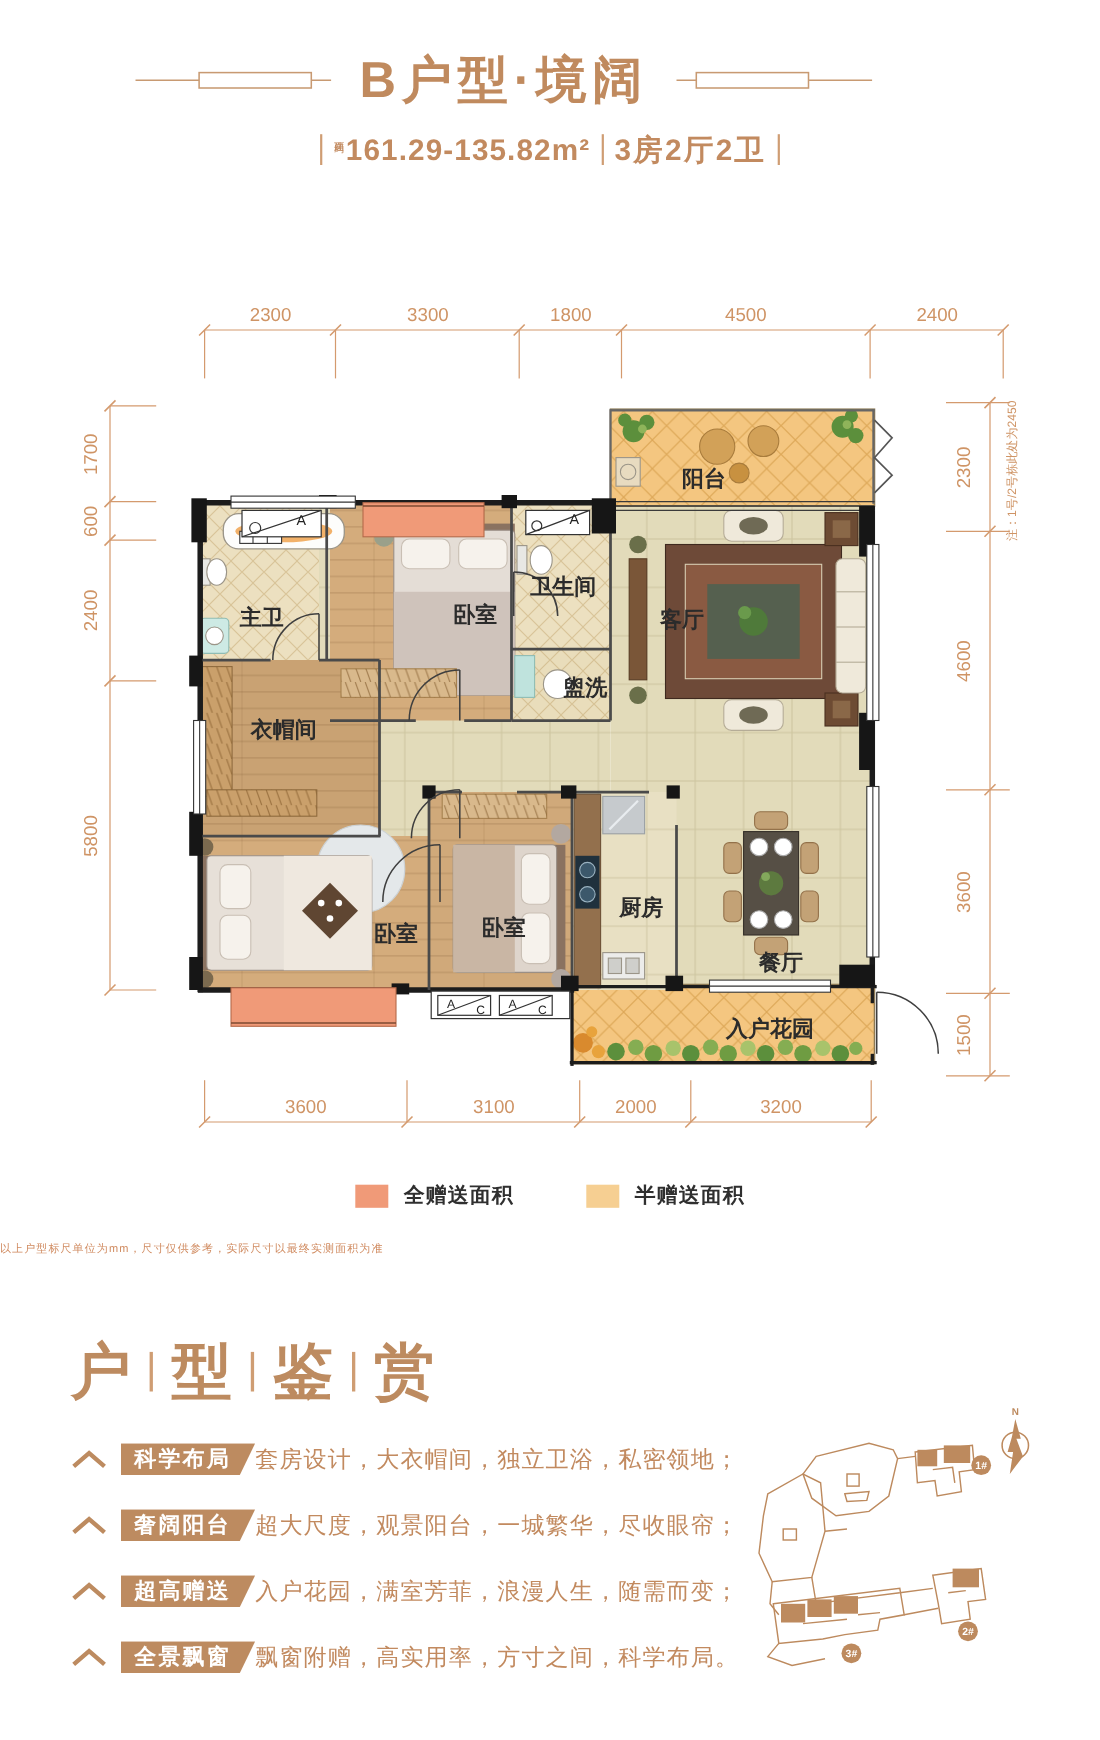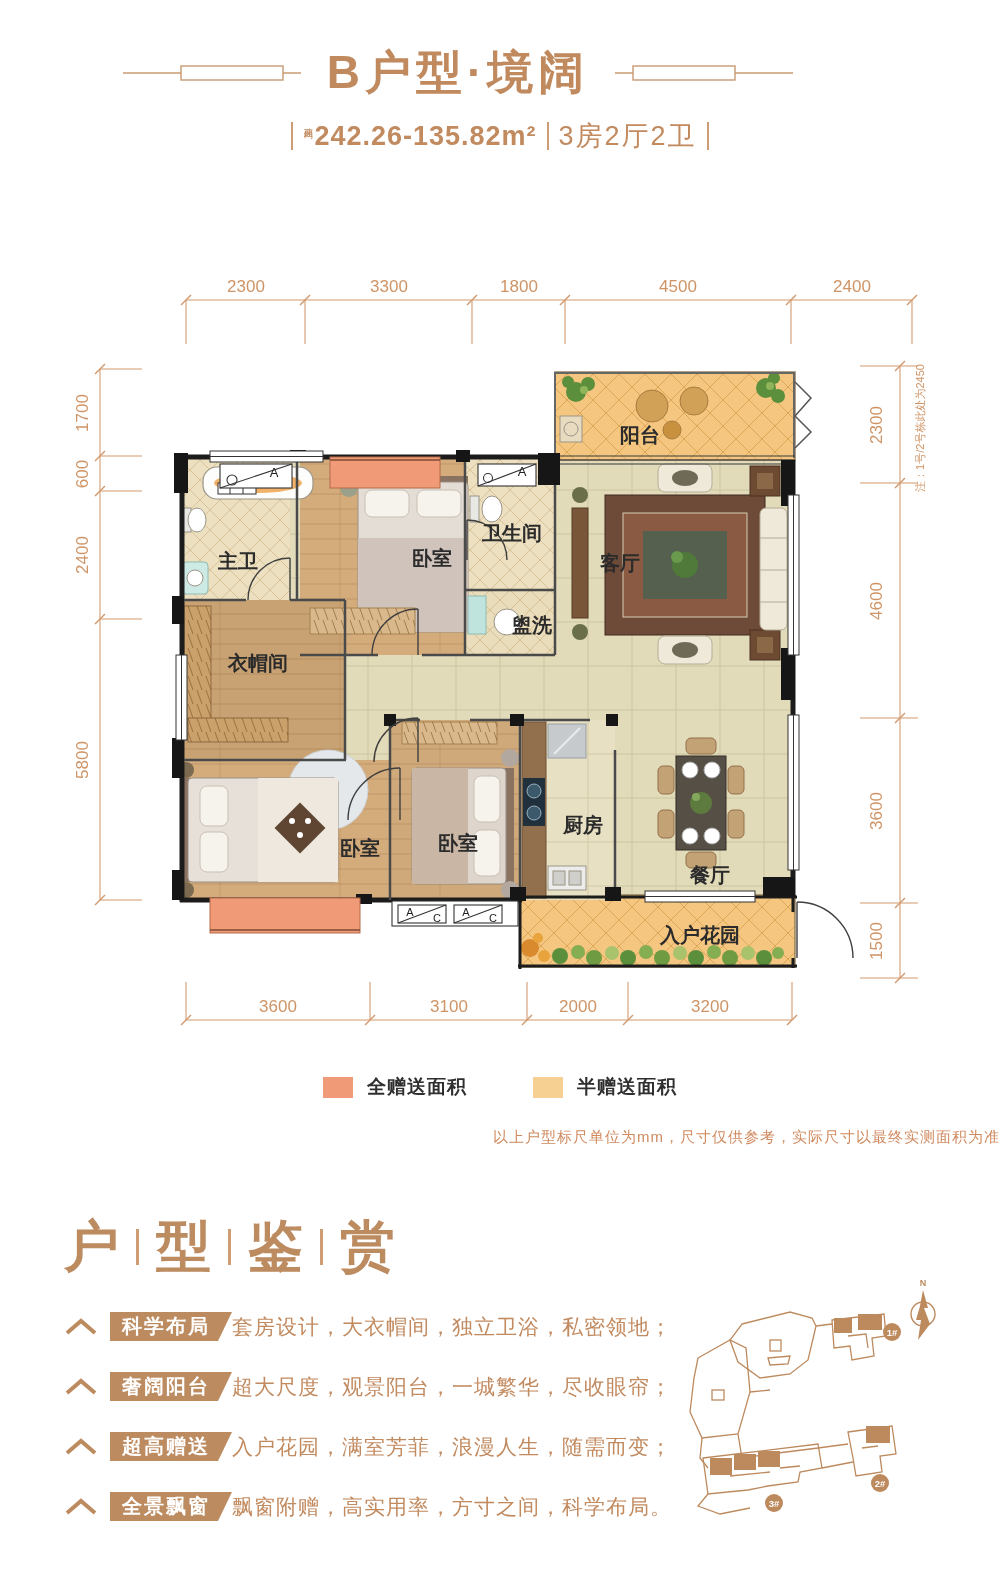--- a/index.html
+++ b/index.html
@@ -6,27 +6,27 @@
   body{
     width:1000px;height:1582px;position:relative;background:#ffffff;
     font-family:"Liberation Sans",sans-serif;overflow:hidden;
   }
   .header{position:absolute;top:42px;left:0;width:916px;display:flex;justify-content:center;align-items:center;gap:24px;}
   .title{font-size:46px;font-weight:bold;color:#c08a5e;letter-spacing:5px;white-space:nowrap;}
   .subtitle{position:absolute;top:118px;left:0;width:1000px;display:flex;justify-content:center;align-items:center;color:#c28a5f;}
   .vbar{width:2px;height:28px;background:#cf9d73;margin:0 10px;}
   .area-prefix{writing-mode:vertical-rl;font-size:9px;line-height:1;letter-spacing:1px;height:30px;margin-right:2px;color:#c28a5f;}
   .area-val{font-size:27px;font-weight:bold;letter-spacing:1px;}
-  .rooms-spec{font-size:27px;font-weight:normal;letter-spacing:2px;}
+  .rooms-spec{font-size:27px;font-weight:bold;letter-spacing:2px;}
   .plan{position:absolute;left:60px;top:270px;}
   .legend{position:absolute;top:1074px;left:0;width:1000px;display:flex;justify-content:center;align-items:center;gap:66px;text-align:center;}
   .legend-item{display:flex;align-items:center;gap:14px;}
   .swatch{width:30px;height:21px;}
   .legend-label{font-size:19px;font-weight:bold;color:#2f2f2f;letter-spacing:1px;}
-  .plannote{position:absolute;top:1128px;left:0;width:1000px;text-align:right;color:#d08a5f;font-size:15px;letter-spacing:1px;}
+  .plannote{position:absolute;top:1128px;left:0;width:1000px;text-align:left;color:#d08a5f;font-size:10px;letter-spacing:1px;}
   .sec-title{position:absolute;top:1210px;left:64px;display:flex;align-items:center;gap:17px;color:#bd8b60;font-size:55px;font-weight:bold;}
   .sec-sep{width:3px;height:36px;background:#cf9d73;}
   .features{position:absolute;top:1312px;left:64px;display:flex;flex-direction:column;gap:31px;}
   .feature-row{display:flex;align-items:center;height:29px;}
   .badge{height:29px;margin-left:12px;background:#bd8b60;color:#fff;font-size:20px;font-weight:bold;
          display:flex;align-items:center;padding:0 22px 0 12px;letter-spacing:2px;
          clip-path:polygon(0 0,100% 0,calc(100% - 14px) 100%,0 100%);}
   .feature-desc{font-size:21px;color:#c28a5f;letter-spacing:1px;white-space:nowrap;}
   .siteplan{position:absolute;left:650px;top:1262px;}
   svg text{font-family:"Liberation Sans",sans-serif;}
@@ -42,21 +42,21 @@
   <div class="title">B户型·境阔</div>
   <svg width="180" height="24">
     <line x1="2" y1="12" x2="180" y2="12" stroke="#c89a72" stroke-width="1.4"></line>
     <rect x="20" y="5" width="102" height="14" fill="#fff" stroke="#c89a72" stroke-width="1.4"></rect>
   </svg>
 </div>
 
 <div class="subtitle">
   <span class="vbar"></span>
   <span class="area-prefix">建面约</span>
-  <span class="area-val">242.26-135.82m²</span>
+  <span class="area-val">161.29-135.82m²</span>
   <span class="vbar"></span>
   <span class="rooms-spec">3房2厅2卫</span>
   <span class="vbar"></span>
 </div>
 
 <svg class="plan" width="880" height="800" viewBox="0 0 880 800">
   <defs>
     <pattern id="wood" width="220" height="15" patternUnits="userSpaceOnUse">
       <line x1="0" y1="14" x2="220" y2="14" stroke="rgba(110,70,30,.22)" stroke-width="1"></line>
       <line x1="60" y1="0" x2="60" y2="15" stroke="rgba(110,70,30,.14)" stroke-width="1"></line>

